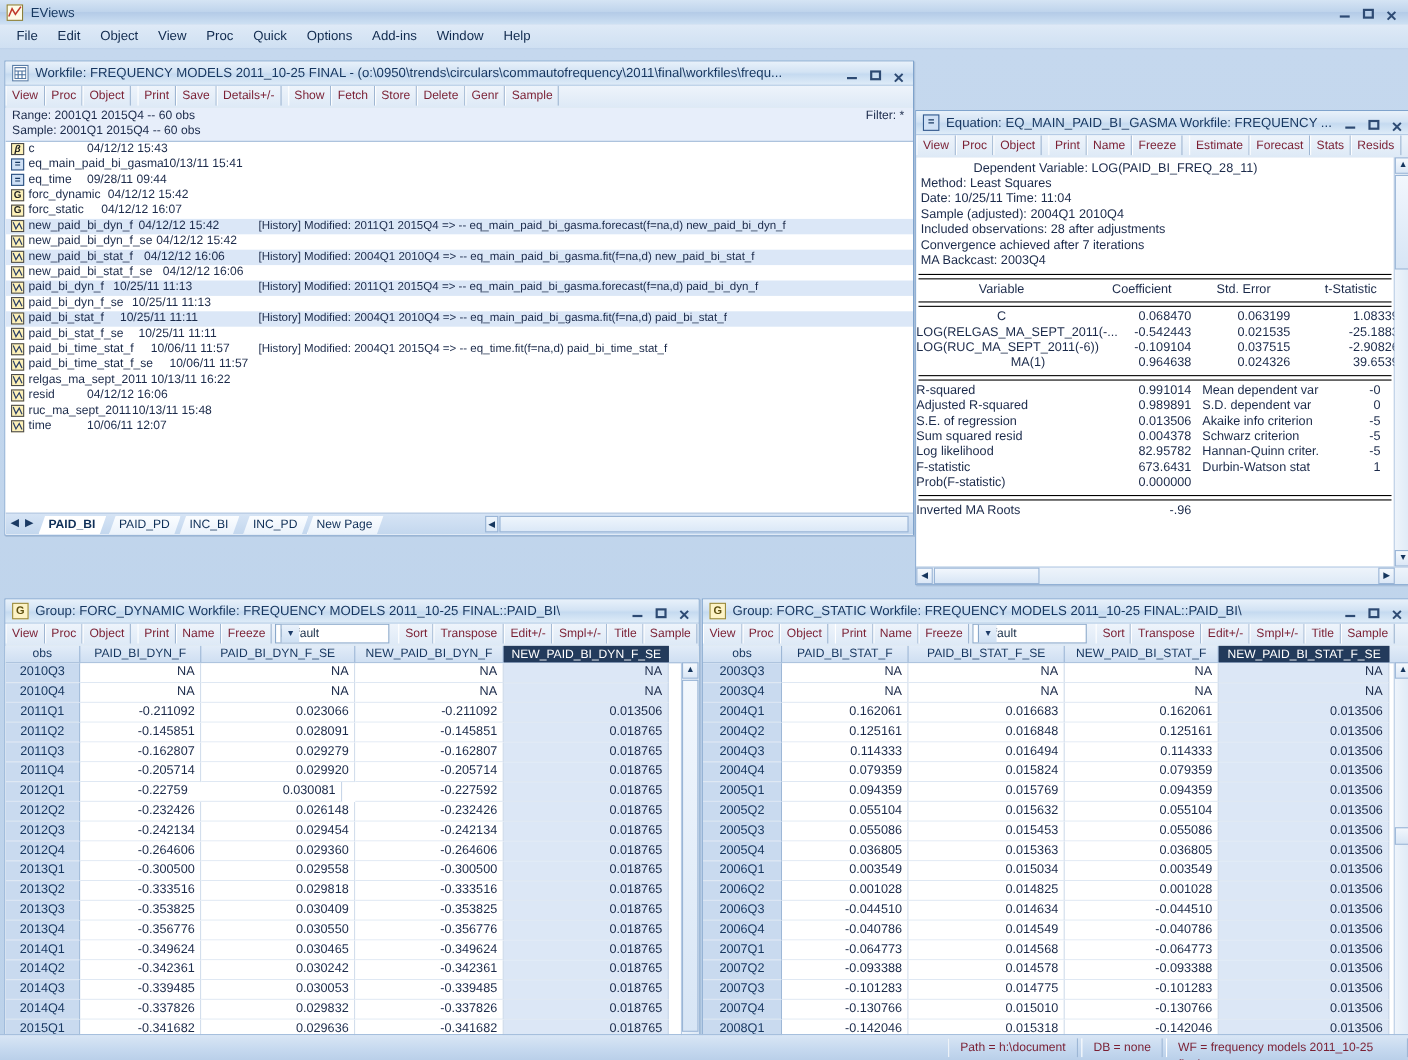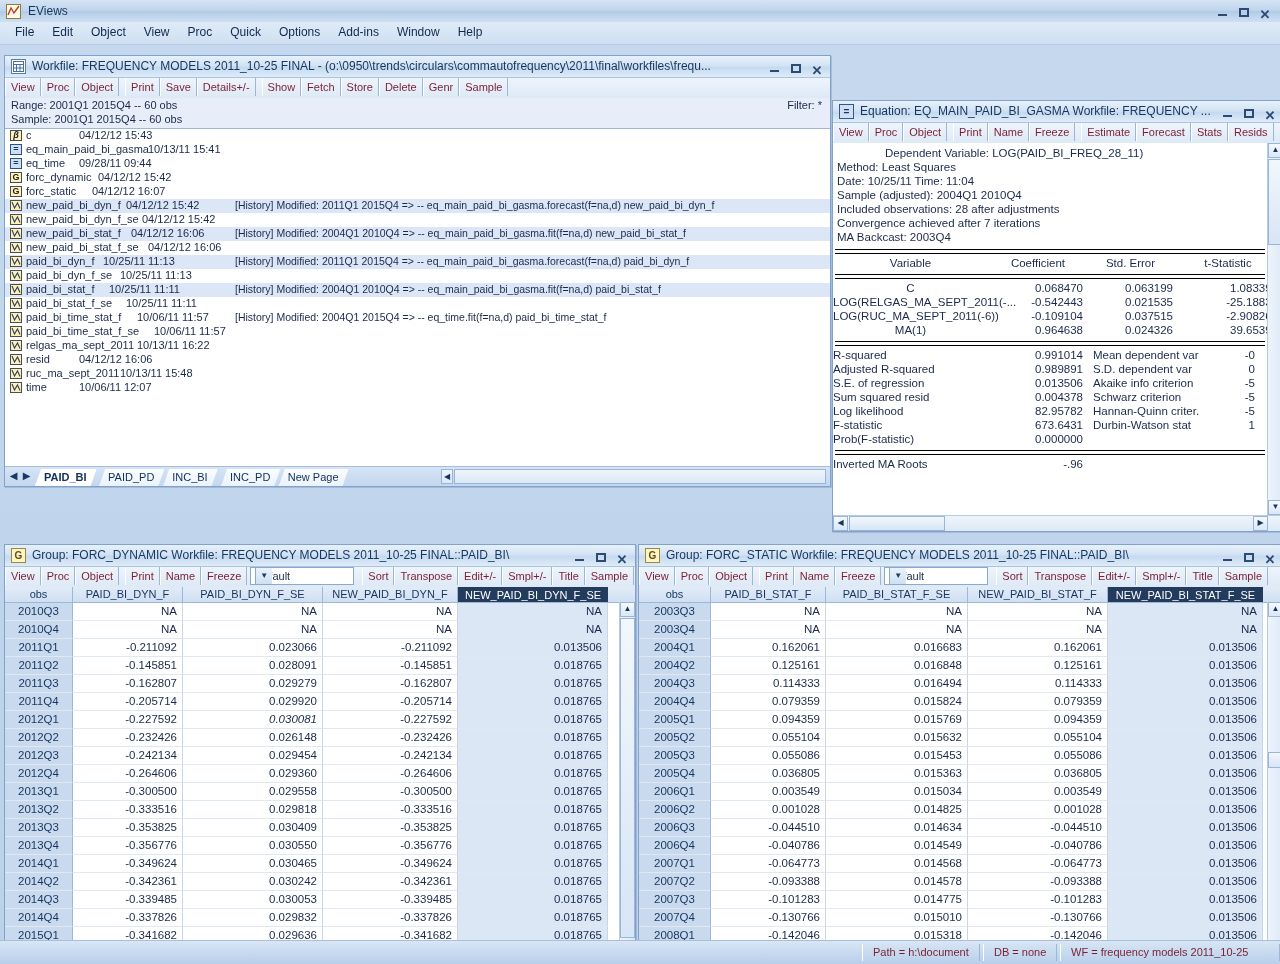--- a/index.html
+++ b/index.html
@@ -394,21 +394,21 @@
           <div class="eqcell r" style="left: 255px; top: 139px; width: 85px;">0.063199</div>
           <div class="eqcell r" style="left: 345px; top: 139px; width: 100px;">1.083390</div>
           <div class="eqcell c" style="left: 0px; top: 153px; width: 155px;">LOG(RELGAS_MA_SEPT_2011(-...</div>
           <div class="eqcell r" style="left: 160px; top: 153px; width: 90px;">-0.542443</div>
           <div class="eqcell r" style="left: 255px; top: 153px; width: 85px;">0.021535</div>
           <div class="eqcell r" style="left: 345px; top: 153px; width: 100px;">-25.18839</div>
           <div class="eqcell c" style="left: 0px; top: 167px; width: 155px;">LOG(RUC_MA_SEPT_2011(-6))</div>
           <div class="eqcell r" style="left: 160px; top: 167px; width: 90px;">-0.109104</div>
           <div class="eqcell r" style="left: 255px; top: 167px; width: 85px;">0.037515</div>
           <div class="eqcell r" style="left: 345px; top: 167px; width: 100px;">-2.908268</div>
-          <div class="eqcell c" style="left: 0px; top: 181px; width: 155px;">MA(1)</div>
+          <div class="eqcell c" style="left: 0px; top: 181px; width: 155px; padding-left: 24px;">MA(1)</div>
           <div class="eqcell r" style="left: 160px; top: 181px; width: 90px;">0.964638</div>
           <div class="eqcell r" style="left: 255px; top: 181px; width: 85px;">0.024326</div>
           <div class="eqcell r" style="left: 345px; top: 181px; width: 100px;">39.65390</div>
           <div class="eq-rule2" style="top: 198px;"></div>
           <div class="eqcell" style="left: 0px; top: 206px;">R-squared</div>
           <div class="eqcell r" style="left: 160px; top: 206px; width: 90px;">0.991014</div>
           <div class="eqcell" style="left: 260px; top: 206px;">Mean dependent var</div>
           <div class="eqcell r" style="left: 390px; top: 206px; width: 32px;">-0</div>
           <div class="eqcell" style="left: 0px; top: 220px;">Adjusted R-squared</div>
           <div class="eqcell r" style="left: 160px; top: 220px; width: 90px;">0.989891</div>
@@ -506,21 +506,21 @@
             <div class="grow">
               <div class="gcell obs" style="left: 0px; width: 68px;">2011Q4</div>
               <div class="gcell num" style="left: 68px; width: 110px;">-0.205714</div>
               <div class="gcell num" style="left: 178px; width: 140px;">0.029920</div>
               <div class="gcell num" style="left: 318px; width: 135px;">-0.205714</div>
               <div class="gcell num shaded" style="left: 453px; width: 150px;">0.018765</div>
             </div>
             <div class="grow">
               <div class="gcell obs" style="left: 0px; width: 68px;">2012Q1</div>
               <div class="gcell num" style="left: 68px; width: 110px;">-0.227592</div>
-              <div class="gcell num" style="left: 178px; width: 140px; font-style: italic;">0.030081</div>
+              <div class="gcell num" style="left: 166px; width: 140px;">0.030081</div>
               <div class="gcell num" style="left: 318px; width: 135px;">-0.227592</div>
               <div class="gcell num shaded" style="left: 453px; width: 150px;">0.018765</div>
             </div>
             <div class="grow">
               <div class="gcell obs" style="left: 0px; width: 68px;">2012Q2</div>
               <div class="gcell num" style="left: 68px; width: 110px;">-0.232426</div>
               <div class="gcell num" style="left: 178px; width: 140px;">0.026148</div>
               <div class="gcell num" style="left: 318px; width: 135px;">-0.232426</div>
               <div class="gcell num shaded" style="left: 453px; width: 150px;">0.018765</div>
             </div>

